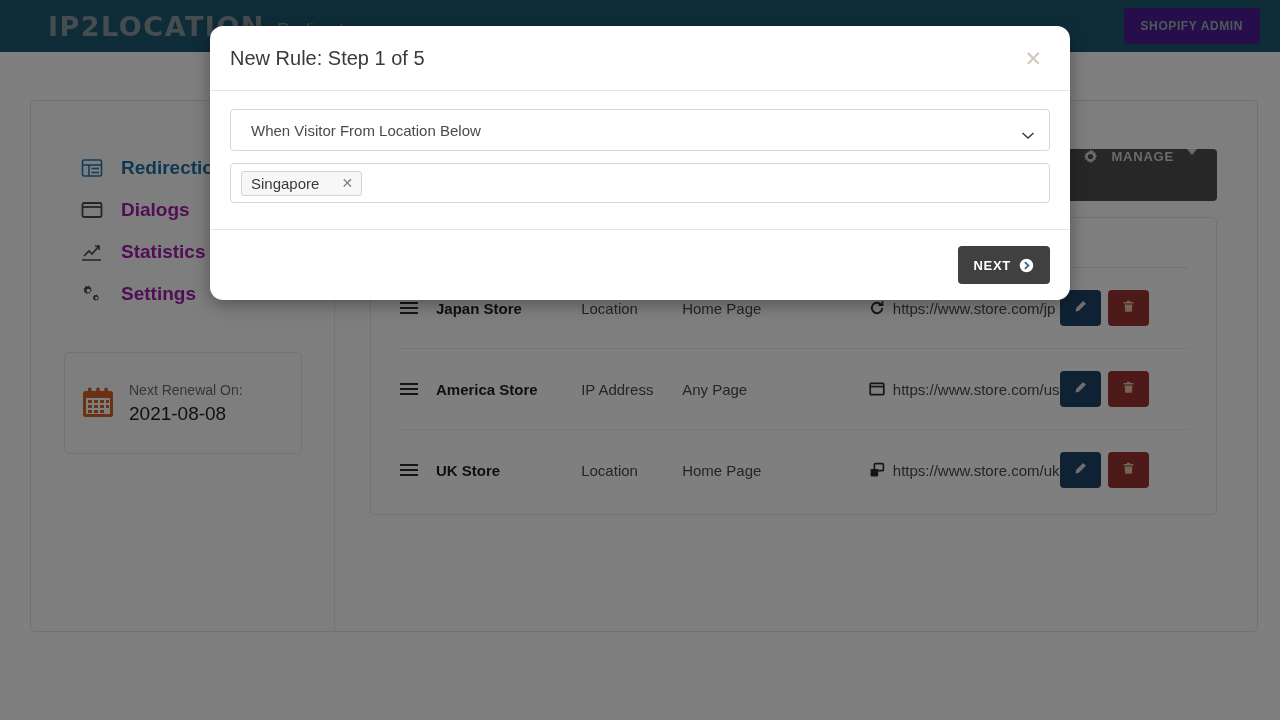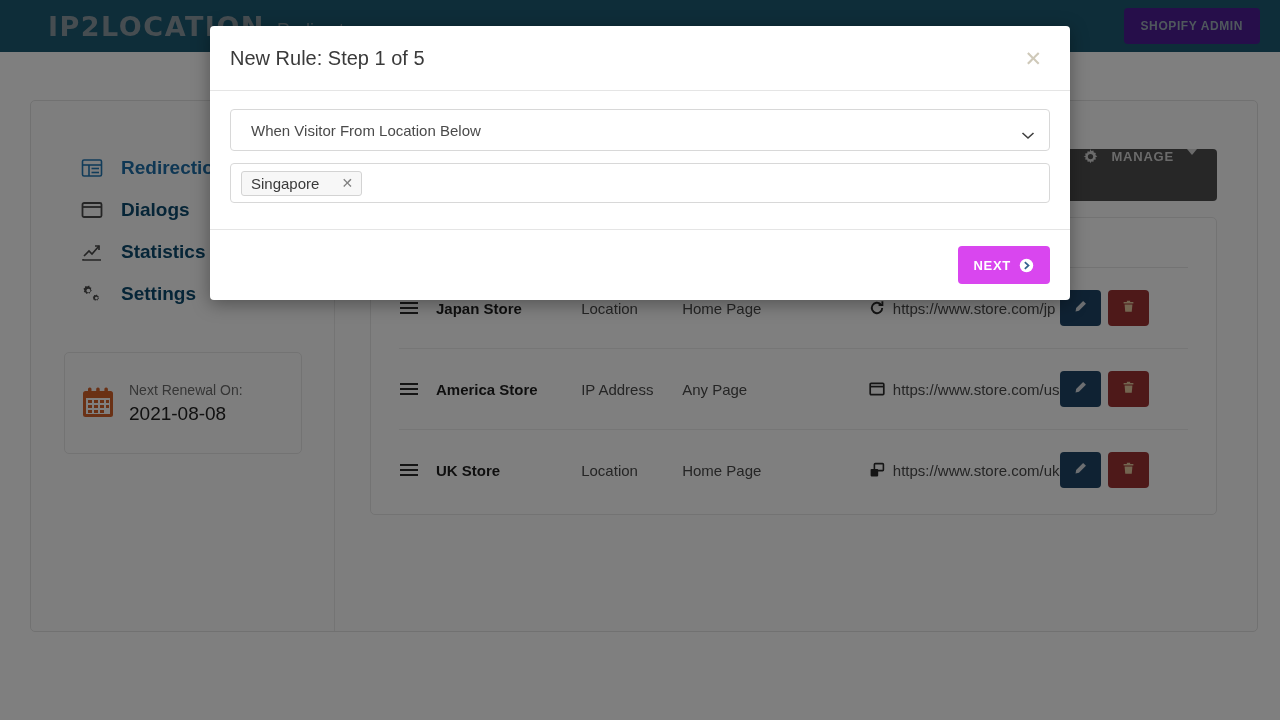--- a/index.html
+++ b/index.html
@@ -86,21 +86,21 @@
   }
 
   .nav-item {
     display: flex;
     align-items: center;
     gap: 18px;
     padding: 10px 0 10px 50px;
     cursor: pointer;
     font-size: 19px;
     font-weight: 700;
-    color: #0c4a6e;
+    color: #a21caf;
   }
   .nav-item.active { color: #1f6fa8; }
 
   .nav-icon {
     width: 22px; height: 22px;
     flex: none;
     display: flex; align-items: center; justify-content: center;
     color: #4b4b4b;
   }
   .nav-item.active .nav-icon { color: #2278b5; }
@@ -230,21 +230,21 @@
     z-index: 50;
   }
 
   
   .modal {
     position: absolute;
     left: 210px;
     top: 26px;
     width: 860px;
     background: #ffffff;
-    border-radius: 4px;
+    border-radius: 13px;
     box-shadow: 0 4px 18px rgba(0,0,0,0.35);
     z-index: 60;
     overflow: hidden;
   }
 
   .modal-header {
     height: 65px;
     border-bottom: 1px solid #e5e5e5;
     display: flex;
     align-items: center;
@@ -318,21 +318,21 @@
 
   .modal-footer {
     border-top: 1px solid #e5e5e5;
     height: 71px;
     display: flex;
     align-items: center;
     justify-content: flex-end;
     padding: 0 20px;
   }
   .btn-next {
-    background: #d946ef;
+    background: #404040;
     border: none;
     border-radius: 4px;
     height: 38px;
     padding: 0 16px;
     color: #ffffff;
     font-size: 13px;
     font-weight: 700;
     letter-spacing: 0.7px;
     display: flex;
     align-items: center;

